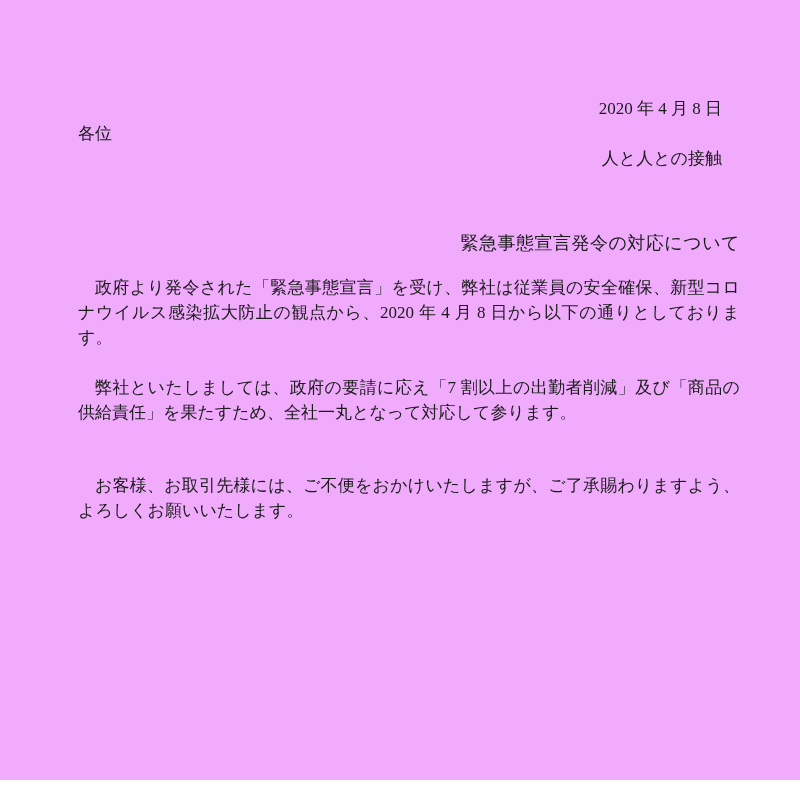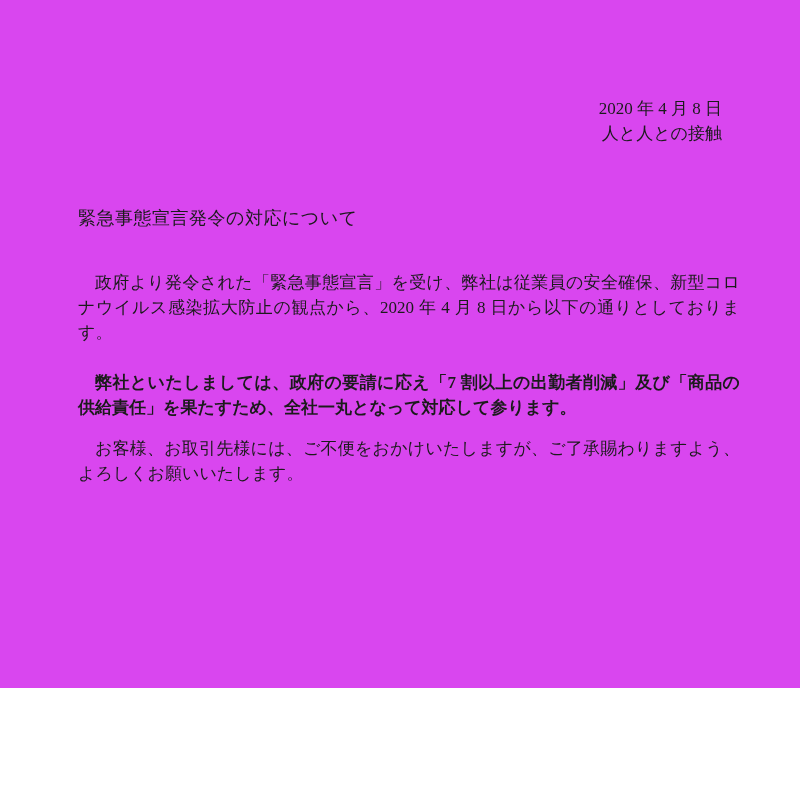--- a/index.html
+++ b/index.html
@@ -3,74 +3,74 @@
 <meta charset="utf-8">
 <style>
   html, body {
     margin: 0;
     padding: 0;
     background: #ffffff;
   }
   .page {
     position: relative;
     width: 800px;
-    height: 688px;
-    background: #d946ef;
+    height: 780px;
+    background: #f0abfc;
     overflow: hidden;
     font-family: "Liberation Serif", "DejaVu Serif", serif;
     color: #1b1b1b;
   }
   .content {
     position: absolute;
     left: 78px;
     top: 96px;
     width: 662px;
     font-size: 17px;
     line-height: 25px;
   }
   .align-right {
     text-align: right;
     padding-right: 18px;
   }
   .recipient {
     text-align: left;
   }
   .doc-title {
-    text-align: left;
+    text-align: right;
     font-size: 18px;
     line-height: 28px;
     margin-top: 58px;
-    margin-bottom: 38px;
+    margin-bottom: 18px;
     letter-spacing: 0.5px;
   }
   p.body-para {
     margin: 0 0 25px 0;
     text-align: justify;
     text-indent: 1em;
   }
   p.body-para.no-bottom-gap {
     margin-bottom: 0;
   }
   p.body-para.small-top-gap {
     margin-top: 10px;
-    margin-bottom: 16px;
-    font-weight: bold;
+    margin-bottom: 48px;
   }
   p.body-para.last {
     margin-bottom: 0;
   }
 </style>
 </head>
 <body>
 
 <div class="page">
   <div class="content">
 
     <div class="align-right">2020 年 4 月 8 日</div>
 
+    <div class="recipient">各位</div>
 
     <div class="align-right">人と人との接触</div>
 
     <div class="doc-title">緊急事態宣言発令の対応について</div>
 
     <p class="body-para">政府より発令された「緊急事態宣言」を受け、弊社は従業員の安全確保、新型コロナウイルス感染拡大防止の観点から、2020 年 4 月 8 日から以下の通りとしております。</p>
 
 
 
     <p class="body-para small-top-gap">弊社といたしましては、政府の要請に応え「7 割以上の出勤者削減」及び「商品の供給責任」を果たすため、全社一丸となって対応して参ります。</p>

